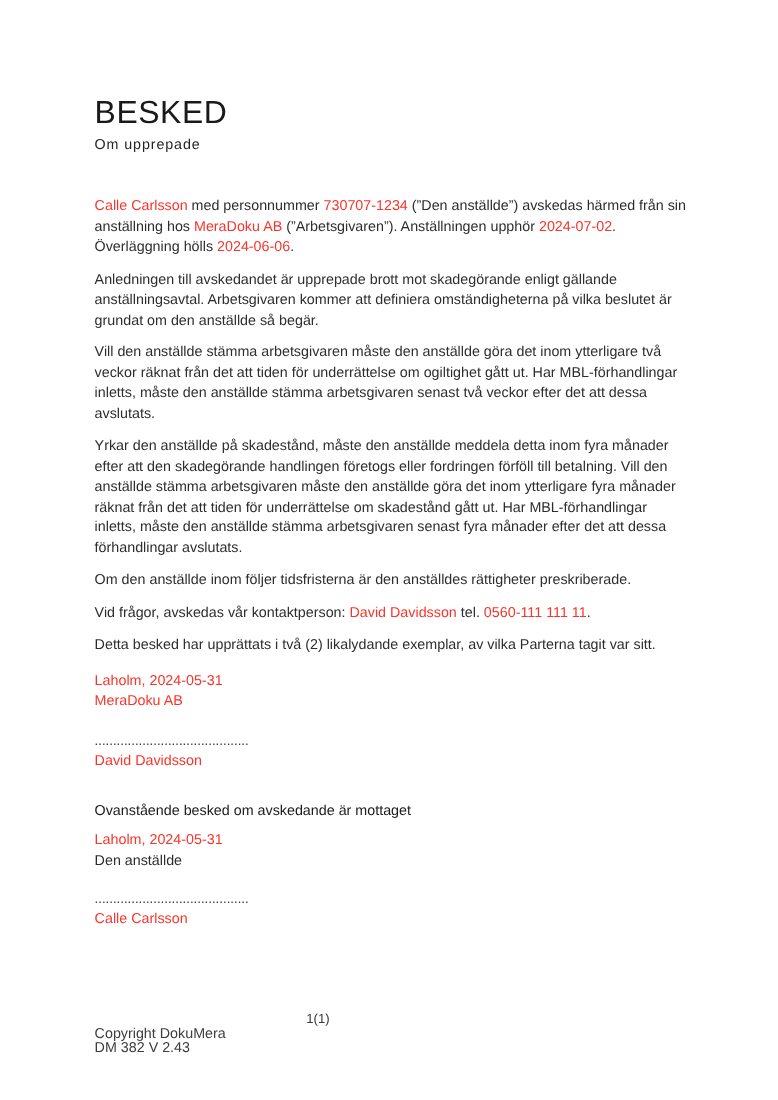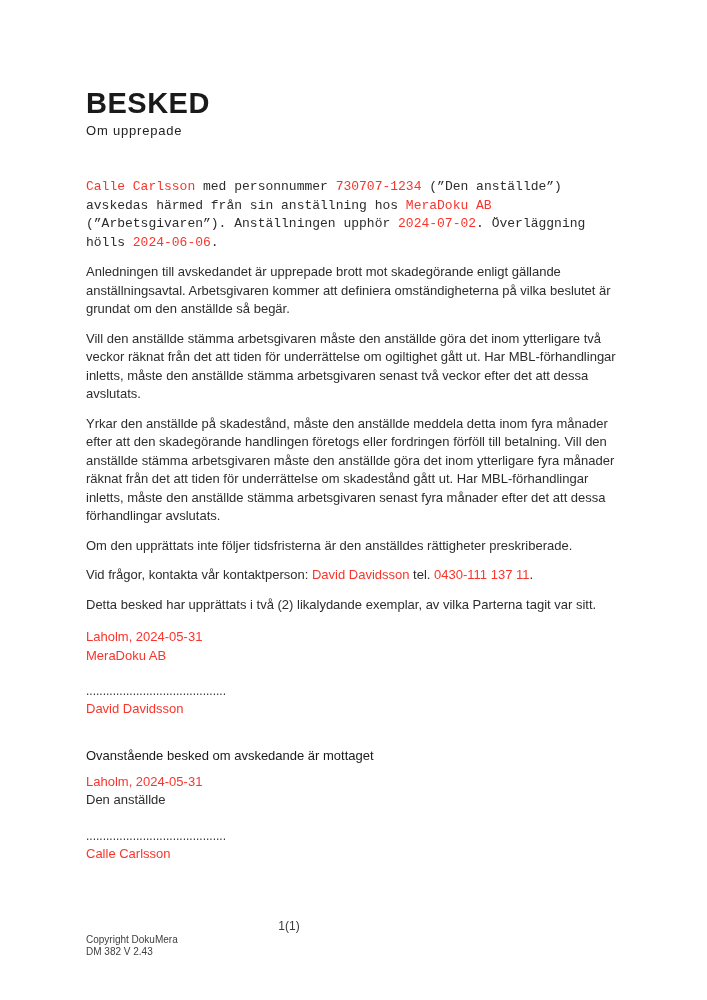--- a/index.html
+++ b/index.html
@@ -21,37 +21,37 @@
   }
   .content {
     position: absolute;
     left: 86px;
     top: 88px;
     width: 542px;
   }
   .doc-title {
     font-size: 29px;
     line-height: 30px;
-    font-weight: 700;
+    font-weight: 400;
     letter-spacing: 0.5px;
     color: var(--heading);
   }
   .doc-subtitle {
     margin-top: 5px;
     font-size: 13px;
     letter-spacing: 0.8px;
     color: #242424;
   }
   .para {
     font-size: 13px;
     line-height: 18.5px;
     margin-bottom: 11px;
     color: var(--text);
   }
-  .para.first { margin-top: 40px; font-family: Liberation Mono, monospace; }
+  .para.first { margin-top: 40px; }
   .red { color: var(--accent); }
   .sig-block { margin-top: 14px; }
   .sig-line-text {
     font-size: 13px;
     line-height: 18.5px;
   }
   .sig-dots {
     margin-top: 21px;
     font-size: 12px;
     line-height: 10px;
@@ -82,21 +82,21 @@
     left: 0;
     width: 578px;
     text-align: center;
     font-size: 12px;
     color: #3a3a3a;
   }
   .copyright {
     position: absolute;
     top: 934px;
     left: 86px;
-    font-size: 10px;
+    font-size: 13px;
     line-height: 12px;
     color: var(--footer);
   }
 </style>
 </head>
 <body>
 
 <div class="page">
   <div class="content">
 
@@ -105,23 +105,23 @@
 
     <p class="para first"><span class="red">Calle Carlsson</span><span> med personnummer </span><span class="red">730707-1234</span><span> (”Den anställde”) avskedas härmed från sin anställning hos </span><span class="red">MeraDoku AB</span><span> (”Arbetsgivaren”). Anställningen upphör </span><span class="red">2024-07-02</span><span>. Överläggning hölls </span><span class="red">2024-06-06</span><span>.</span></p>
 
     <p class="para">Anledningen till avskedandet är upprepade brott mot skadegörande enligt gällande anställningsavtal. Arbetsgivaren kommer att definiera omständigheterna på vilka beslutet är grundat om den anställde så begär.</p>
 
 
     <p class="para">Vill den anställde stämma arbetsgivaren måste den anställde göra det inom ytterligare två veckor räknat från det att tiden för underrättelse om ogiltighet gått ut. Har MBL-förhandlingar inletts, måste den anställde stämma arbetsgivaren senast två veckor efter det att dessa avslutats.</p>
 
     <p class="para">Yrkar den anställde på skadestånd, måste den anställde meddela detta inom fyra månader efter att den skadegörande handlingen företogs eller fordringen förföll till betalning. Vill den anställde stämma arbetsgivaren måste den anställde göra det inom ytterligare fyra månader räknat från det att tiden för underrättelse om skadestånd gått ut. Har MBL-förhandlingar inletts, måste den anställde stämma arbetsgivaren senast fyra månader efter det att dessa förhandlingar avslutats.</p>
 
-    <p class="para">Om den upprättats inte följer tidsfristerna är den anställdes rättigheter preskriberade.</p>
+    <p class="para">Om den anställde inom följer tidsfristerna är den anställdes rättigheter preskriberade.</p>
 
-    <p class="para"><span>Vid frågor, kontakta vår kontaktperson: </span><span class="red">David Davidsson</span><span> tel. </span><span class="red">0430-111 137 11</span><span>.</span></p>
+    <p class="para"><span>Vid frågor, avskedas vår kontaktperson: </span><span class="red">David Davidsson</span><span> tel. </span><span class="red">0560-111 111 11</span><span>.</span></p>
 
     <p class="para">Detta besked har upprättats i två (2) likalydande exemplar, av vilka Parterna tagit var sitt.</p>
 
     <div class="sig-block">
       <div class="sig-line-text red">Laholm, 2024-05-31</div>
       <div class="sig-line-text red">MeraDoku AB</div>
       <div class="sig-dots">..........................................</div>
       <div class="sig-name red">David Davidsson</div>
     </div>
 

